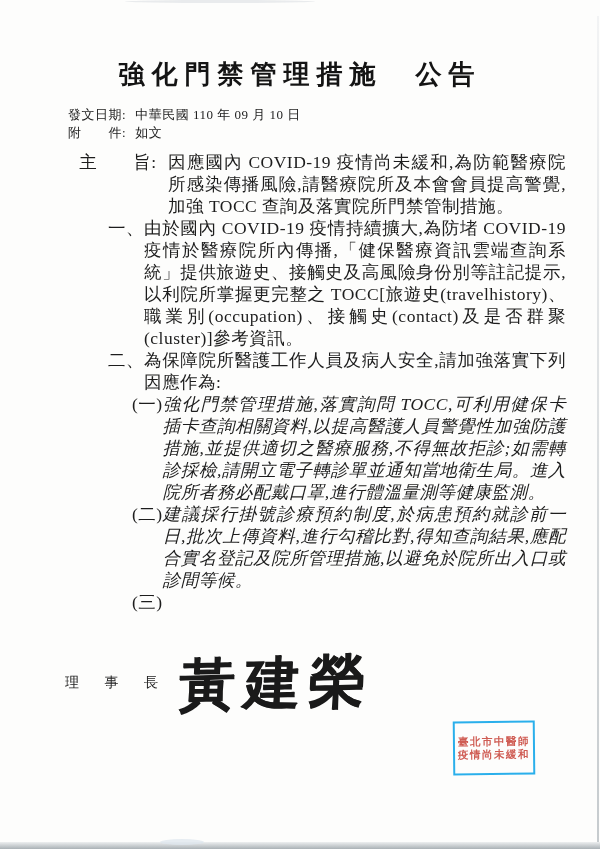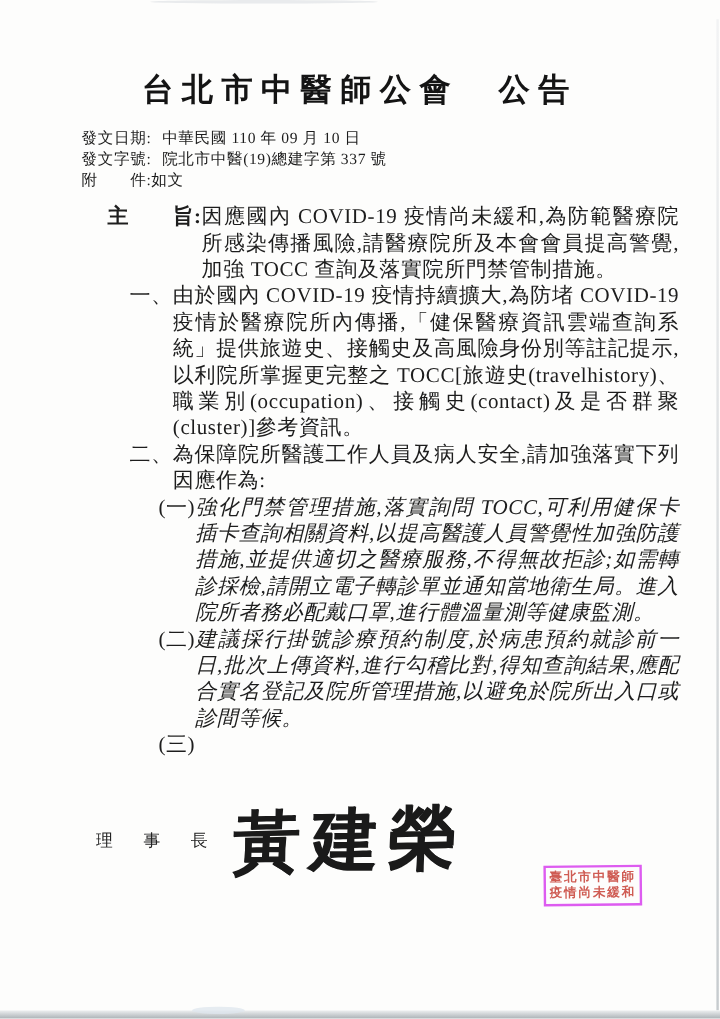--- a/index.html
+++ b/index.html
@@ -26,59 +26,58 @@
 
   .meta { margin:0 16px 8px 68px; font-size:13px; line-height:17.5px; letter-spacing:0.5px; }
   .meta-row { display:flex; }
   .meta-label { flex:none; }
   .meta-value { margin-left:9px; }
   .meta-row:nth-child(3) .meta-value { margin-left:0; }
 
   .bodytext { font-size:17.5px; line-height:22px; letter-spacing:0.5px; text-align:justify; overflow-wrap:break-word; }
 
   .subject-row { display:flex; padding:2px 34px 0 68px; }
-  .subject-label { flex:none; width:100px; text-align:right;font-weight:bold; }
+  .subject-label { flex:none; width:100px; text-align:center; }
   .subject-body { flex:1; }
 
   .section-header { padding-left:68px; margin-top:2px; }
 
   .item-row { display:flex; padding:0 34px 0 108px; }
   .item-marker { flex:none; }
   .item-body { flex:1; }
 
   .subitem-row { display:flex; padding:0 34px 0 132px; }
   .subitem-marker { flex:none; }
   .subitem-body { flex:1;font-style:italic; }
 
   .signature {
     margin-top:40px;
     padding-left:65px;
     display:flex;
     align-items:center;
-    margin-left:15px;
   }
   .sig-title { font-size:14px; letter-spacing:11px; color:#222; flex:none; }
   .sig-name {
     font-size:56px;
     font-weight:bold;
     margin-left:10px;
     letter-spacing:9px;
     color:#1a1a1a;
     transform:rotate(-1.5deg) skewX(-4deg);
     text-shadow:0.6px 0.6px 0 #1a1a1a;
     line-height:60px;
   }
 
   .stamp {
     position:absolute;
     left:453px; top:721px;
     width:82px;
-    border:2px solid #d946ef;
+    border:2px solid #0ea5e9;
     color:#c9463c;
-    padding:2px 2px;
+    padding:12px 2px;
     font-size:10.5px;
     line-height:13px;
     letter-spacing:1.5px;
     text-align:center;
     font-weight:bold;
     opacity:0.88;
     transform:rotate(-0.6deg);
     background:rgba(255,255,255,0.05);
     box-sizing:border-box;
   }
@@ -91,30 +90,26 @@
   .smudge-blue { position:absolute; left:160px; bottom:4px; width:44px; height:6px; background:#dde6ee; border-radius:50%; opacity:0.75; }
 </style>
 </head>
 <body>
 
 <div class="page">
   <div class="top-smudge"></div>
 
   <div class="content">
 
-    <h1 class="doc-title">台北市中醫師公會　公告</h1>
+    <h1 class="doc-title">強化門禁管理措施　公告</h1>
 
     <div class="meta">
       <div class="meta-row">
         <span class="meta-label">發文日期:</span>
         <span class="meta-value">中華民國 110 年 09 月 10 日</span>
-      </div>
-      <div class="meta-row">
-        <span class="meta-label">發文字號:</span>
-        <span class="meta-value">院北市中醫(19)總建字第 337 號</span>
       </div>
       <div class="meta-row">
         <span class="meta-label">附　　件:</span>
         <span class="meta-value">如文</span>
       </div>
     </div>
 
     <div class="subject-row bodytext">
       <span class="subject-label">主　　旨:</span>
       <div class="subject-body">因應國內 COVID-19 疫情尚未緩和,為防範醫療院所感染傳播風險,請醫療院所及本會會員提高警覺,加強 TOCC 查詢及落實院所門禁管制措施。</div>

